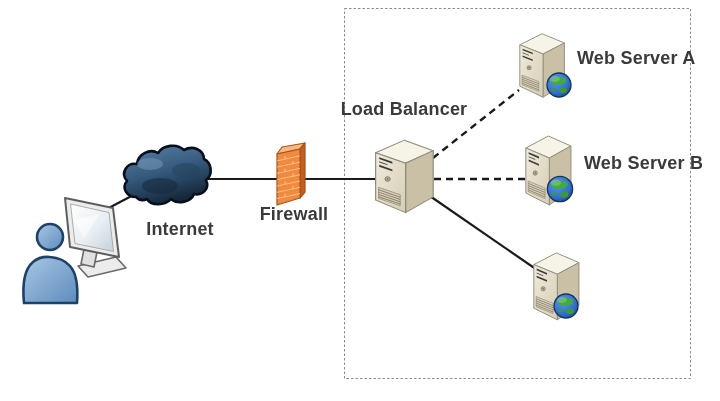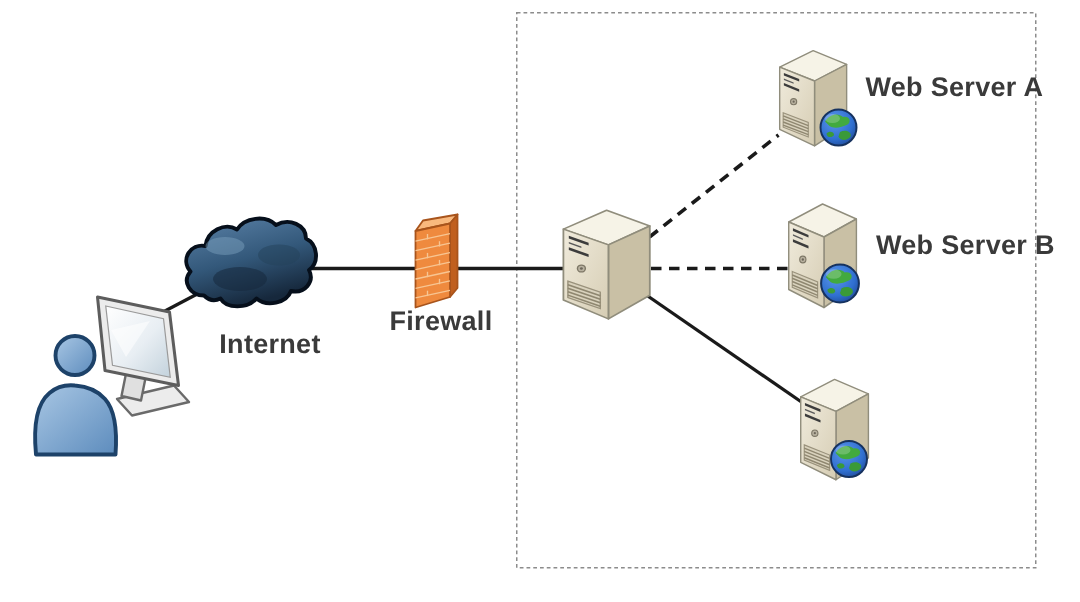--- a/index.html
+++ b/index.html
@@ -151,20 +151,21 @@
         <use href="#globe" xlink:href="#globe" transform="translate(566,306)"></use>
       </g>
     </g>
   </svg>
 
   <div class="lbl center" style="left:180px;top:229px">Internet</div>
 
   <div class="lbl center" style="left:294px;top:214px">Firewall</div>
 
   <div class="lbl center" style="left:404px;top:109px">
+    <div>Load Balancer</div>
   </div>
 
   <div class="lbl vcenter" style="left:577px;top:58px">Web Server A</div>
 
   <div class="lbl vcenter" style="left:584px;top:163px">Web Server B</div>
 
 
 </div>
 
 </body></html>

